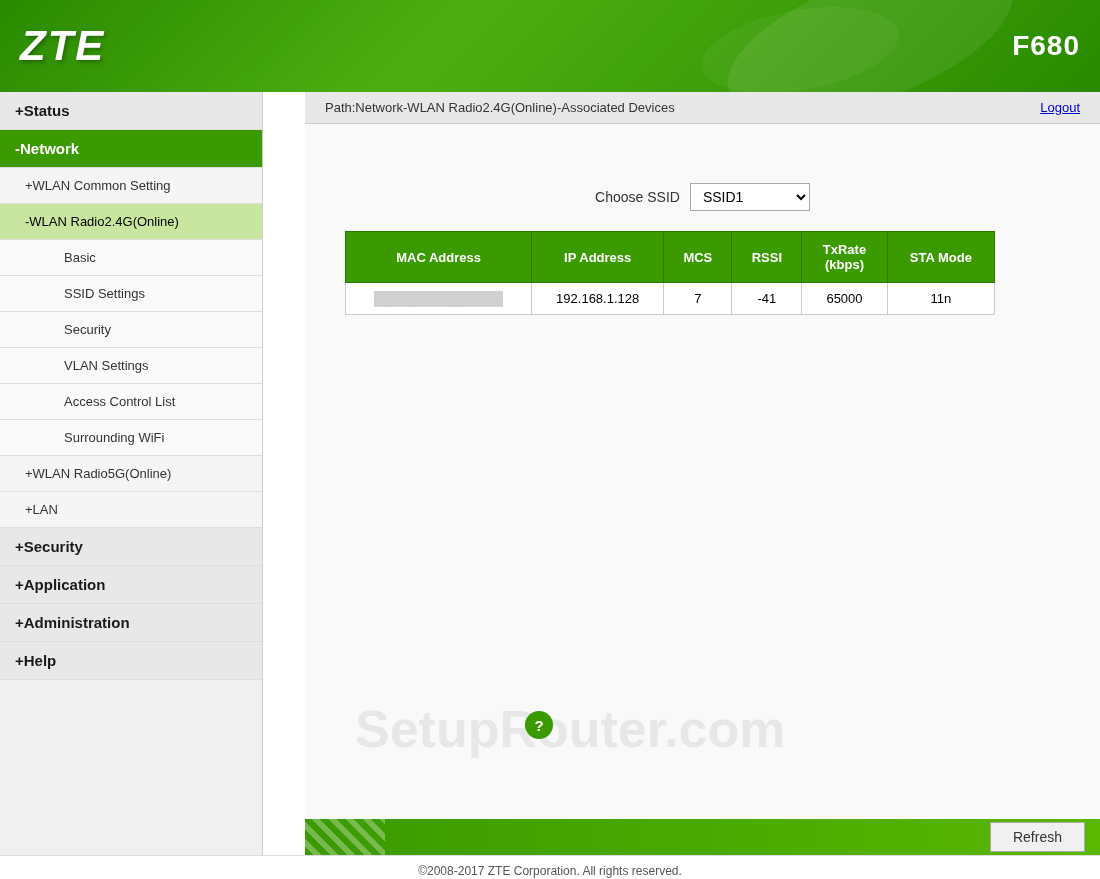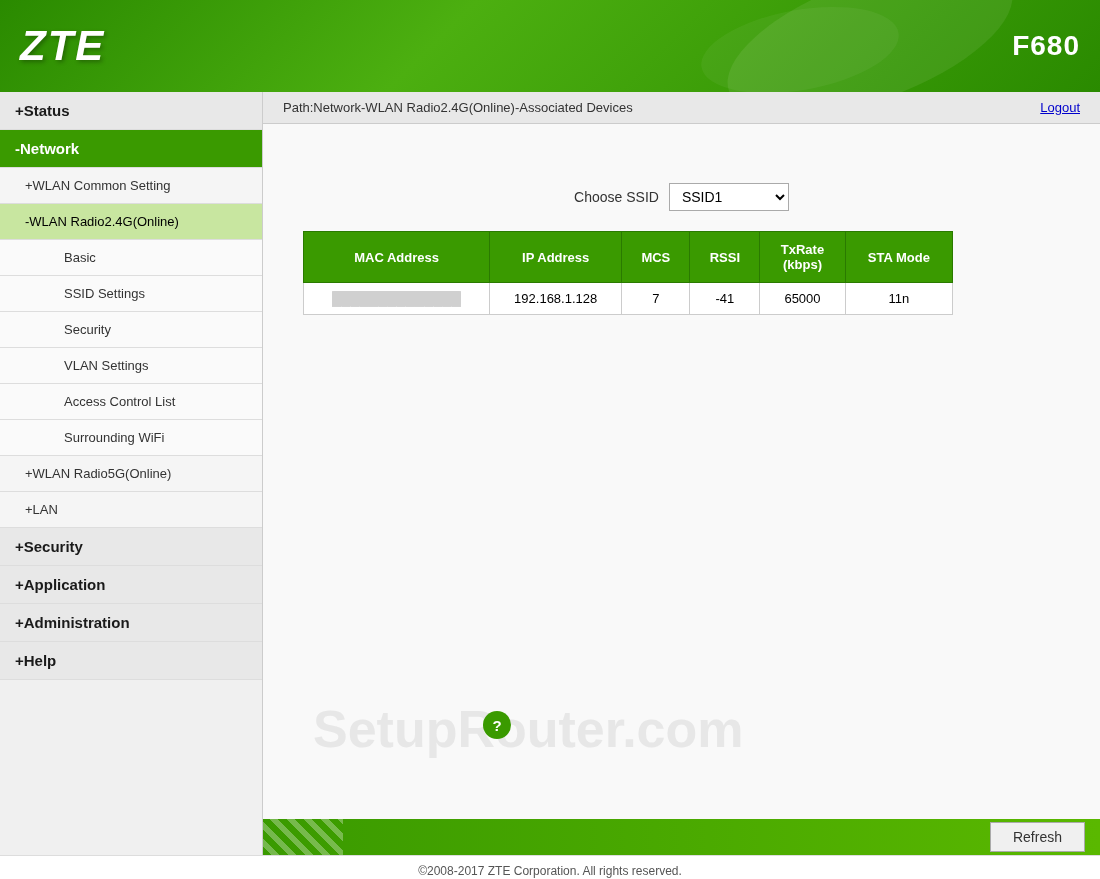--- a/index.html
+++ b/index.html
@@ -46,20 +46,21 @@
       font-size: 28px;
       color: white;
       font-weight: bold;
       letter-spacing: 1px;
     }
 
     
     .main-container {
       display: flex;
       height: calc(879px - 80px - 36px);
+      gap: 42px;
     }
 
     
     .sidebar {
       width: 263px;
       background: #f0f0f0;
       border-right: 1px solid #ccc;
       flex-shrink: 0;
       overflow-y: auto;
     }

